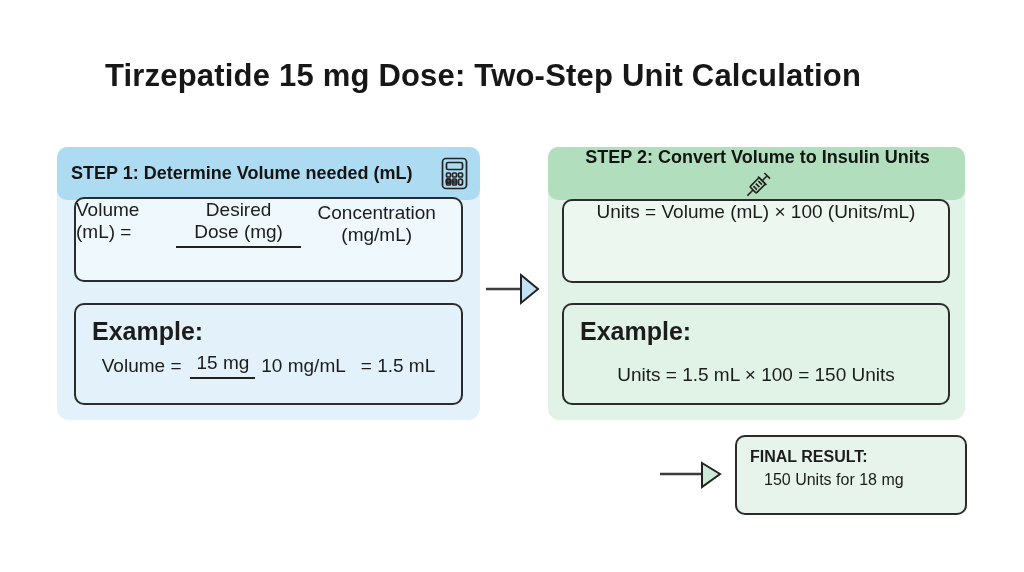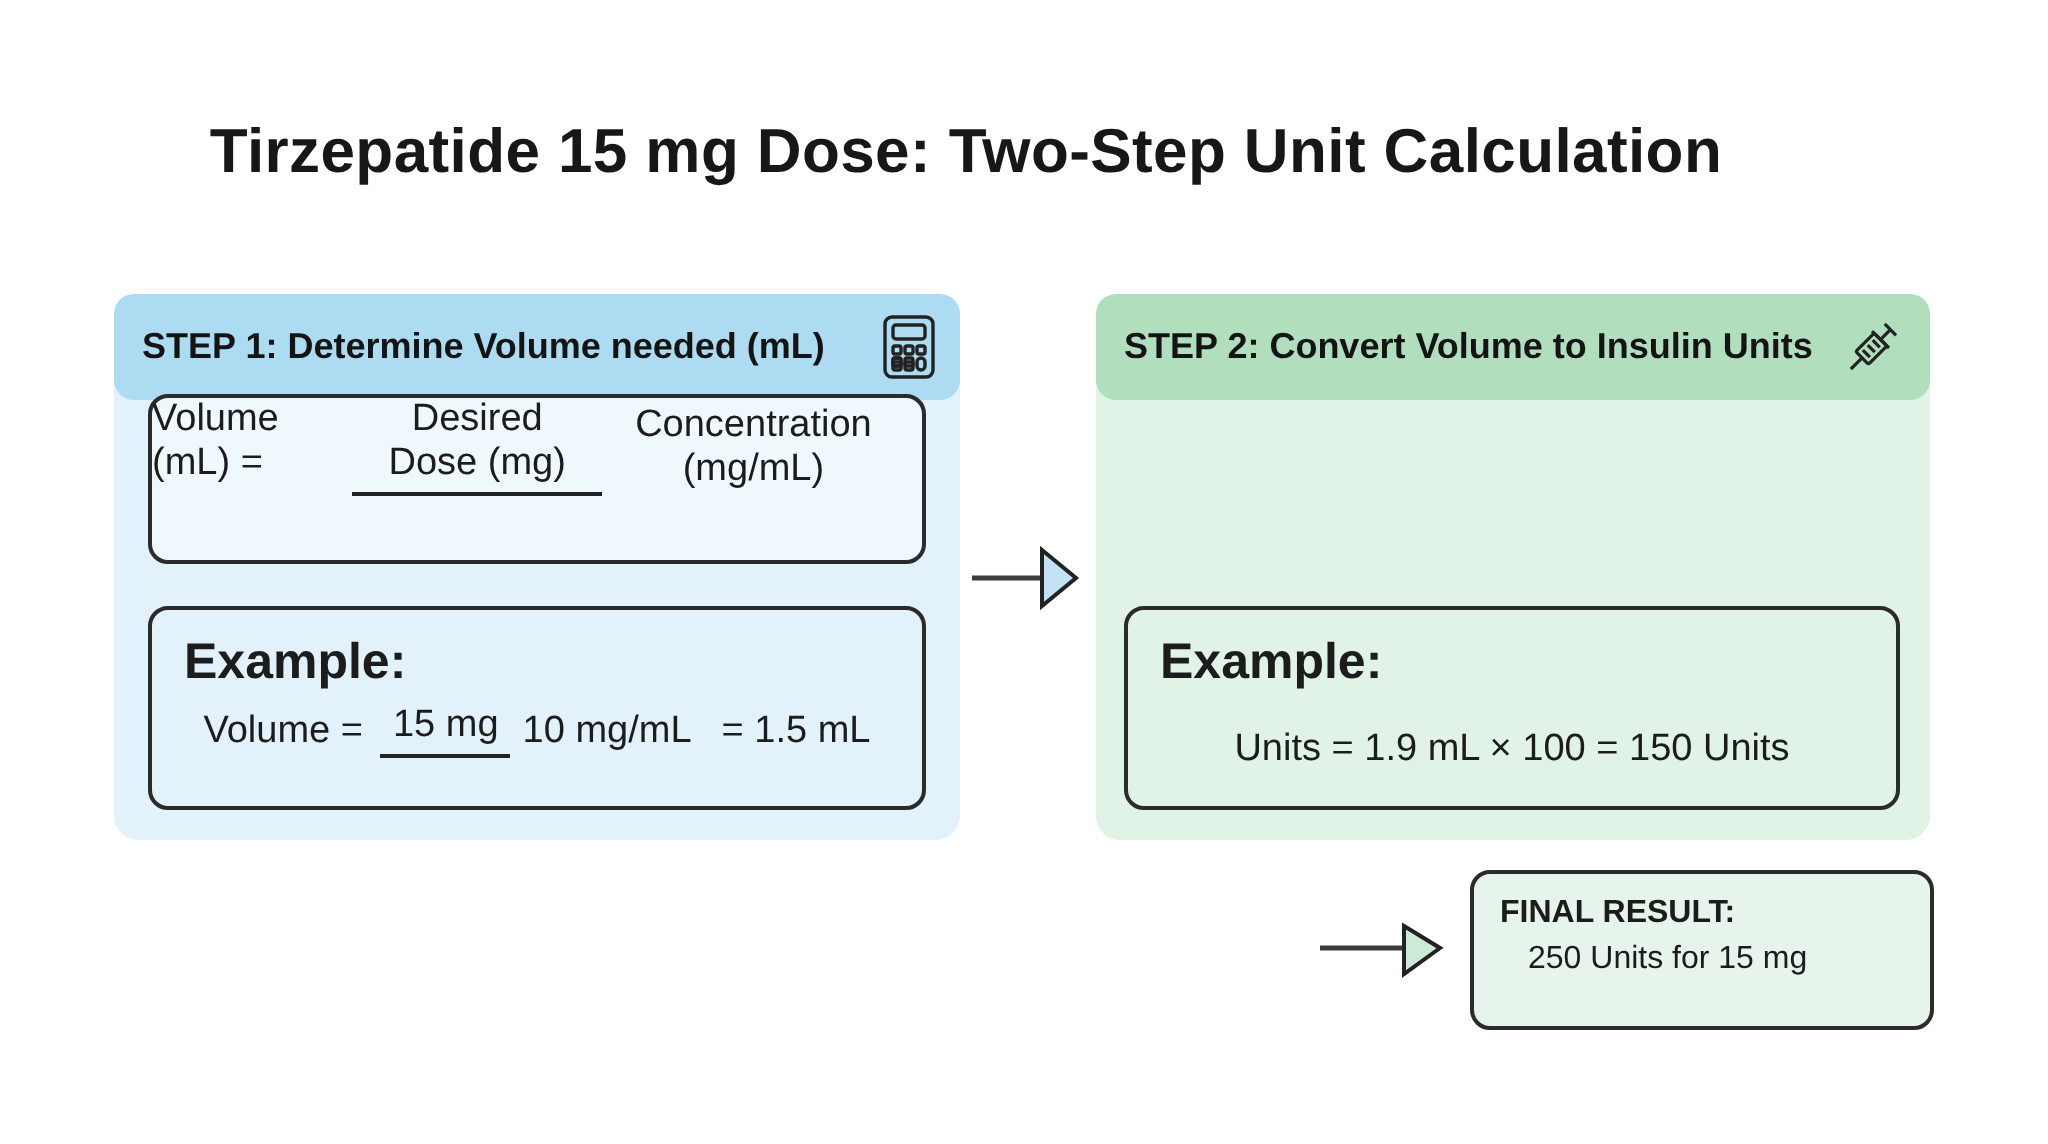--- a/index.html
+++ b/index.html
@@ -14,21 +14,21 @@
   .panel{position:absolute;border-radius:12px;}
   .panel.blue{left:57px;top:147px;width:423px;height:273px;background:#E3F1FA;}
   .panel.green{left:548px;top:147px;width:417px;height:273px;background:#E1F2E7;}
   .panel-header{
     position:absolute;left:0;top:0;width:100%;height:53px;border-radius:10px;
     display:flex;align-items:center;justify-content:space-between;
     box-sizing:border-box;padding:0 12px 0 14px;
     font-size:18px;font-weight:bold;color:#141414;
   }
   .panel.blue .panel-header{background:#ADDBF1;}
-  .panel.green .panel-header{background:#B1DFBD;}
+  .panel.green .panel-header{background:#B1DFBD;flex-direction:column;}
   .panel-header .hicon{flex:0 0 auto;display:flex;align-items:center;}
   .box{
     position:absolute;background:#EFF8FD;border:2px solid #2b2b2b;border-radius:10px;
     box-sizing:border-box;font-size:19px;color:#1c1c1c;
   }
   .panel.green .box{background:#EBF7EF;}
   .box.exbox{background:#E3F1FA;}
   .panel.green .box.exbox{background:#E1F2E7;}
   .formula-box{display:flex;align-items:flex-start;justify-content:center;}
   .fbox1{left:17px;top:50px;width:389px;height:85px;}
@@ -115,31 +115,34 @@
           <line x1="13" y1="14.5" x2="13" y2="19.5"></line>
           <line x1="16.5" y1="14.5" x2="16.5" y2="19.5"></line>
           <line x1="20" y1="14.5" x2="20" y2="19.5"></line>
           <line x1="23" y1="11" x2="23" y2="23"></line>
           <line x1="23" y1="17" x2="30" y2="17"></line>
           <line x1="30" y1="13" x2="30" y2="21"></line>
         </g>
       </svg>
     </span>
   </div>
+  <div class="box formula-box fbox2">
+    <span>Units = Volume (mL) × 100 (Units/mL)</span>
+  </div>
   <div class="box exbox exbox2">
     <div class="ex-head">Example:</div>
     <div class="ex-line" style="margin-top:18px;">
-      <span>Units = 1.9 mL × 100 = 150 Units</span>
+      <span>Units = 1.5 mL × 100 = 150 Units</span>
     </div>
   </div>
 </div>
 
 <div class="arrow" style="left:655px;top:457px;">
   <svg width="70" height="34" viewBox="0 0 70 34">
     <line x1="5" y1="17" x2="48" y2="17" stroke="#3c3c3c" stroke-width="2.4"></line>
     <polygon points="47,6 65,17 47,30" fill="#CDEAD9" stroke="#222" stroke-width="2"></polygon>
   </svg>
 </div>
 
 <div class="final-box">
   <div class="fr-head">FINAL RESULT:</div>
-  <div class="fr-value">250 Units for 15 mg</div>
+  <div class="fr-value">150 Units for 18 mg</div>
 </div>
 
 </body></html>

